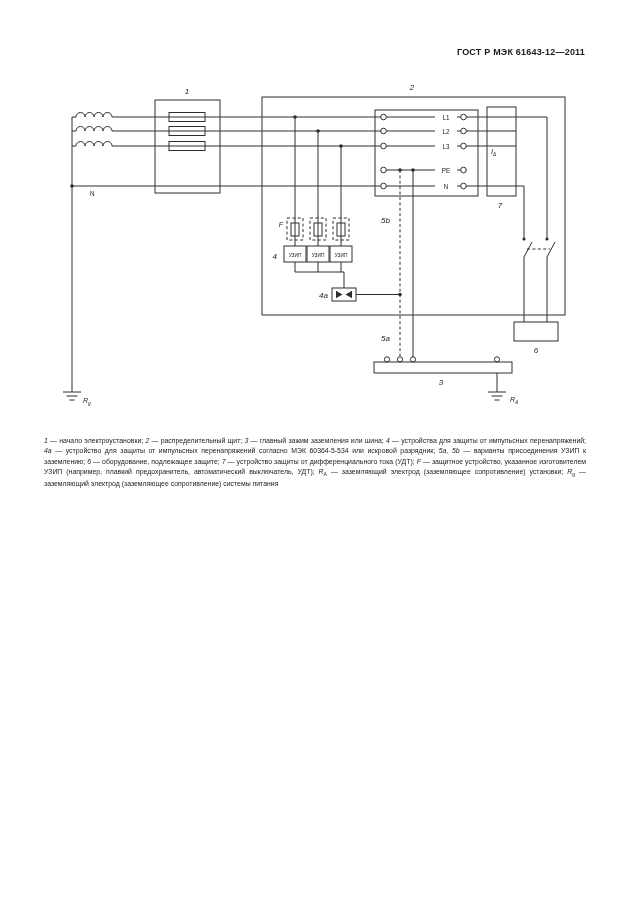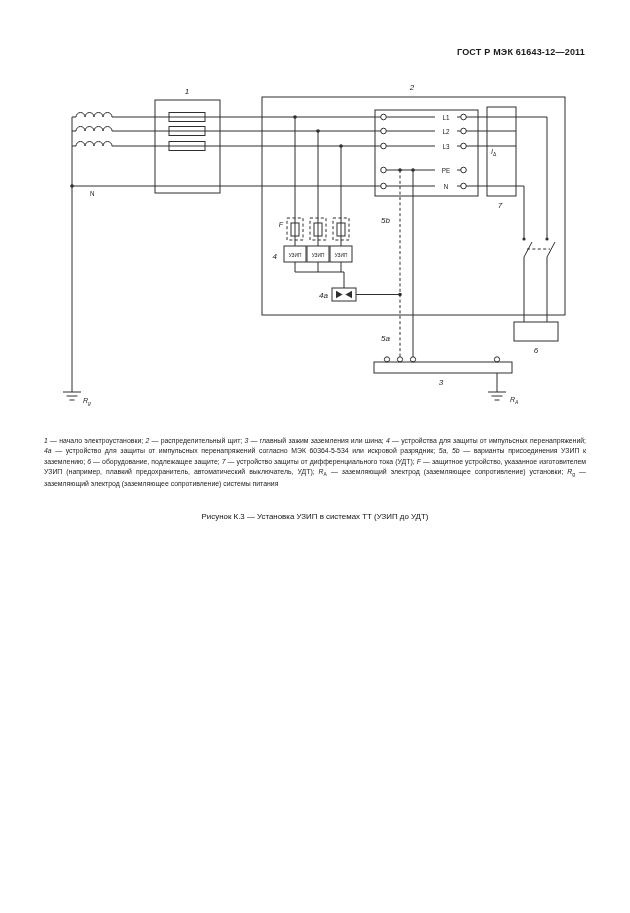--- a/index.html
+++ b/index.html
@@ -174,17 +174,16 @@
 
     <g>
       <path class="ln" d="M497 373V392"></path>
       <path class="ln" d="M488 392H506M491.5 396H502.5M494.5 400H499.5"></path>
       <text x="510" y="402"><tspan class="ref">R</tspan><tspan font-size="5" dy="1.5" font-style="italic">A</tspan></text>
     </g>
   </svg>
 
   <p class="legend"><span><i>1</i><span> — начало электроустановки; </span></span><span><i>2</i><span> — распределительный щит; </span></span><span><i>3</i><span> — главный зажим заземления или шина; </span></span><span><i>4</i><span> — устройства для защиты от импульсных перенапряжений; </span></span><span><i>4a</i><span> — устройство для защиты от импульсных перенапряжений согласно МЭК 60364-5-534 или искровой разрядник; </span></span><span><i>5a, 5b</i><span> — варианты присоединения УЗИП к заземлению; </span></span><span><i>6</i><span> — оборудование, подлежащее защите; </span></span><span><i>7</i><span> — устройство защиты от дифференциального тока (УДТ); </span></span><span><i>F</i><span> — защитное устройство, указанное изготовителем УЗИП (например, плавкий предохранитель, автоматический выключатель, УДТ); </span></span><span><i>R</i><sub>A</sub><span> — заземляющий электрод (заземляющее сопротивление) установки; </span></span><span><i>R</i><sub>g</sub><span> — заземляющий электрод (заземляющее сопротивление) системы питания</span></span></p>
 
-  <div class="caption">Рисунок К.3 — Установка УЗИП в системах ТТ (УЗИП до УДТ)</div>
 
   <div class="pagenum">91</div>
 
 </div>
 
 </body></html>

